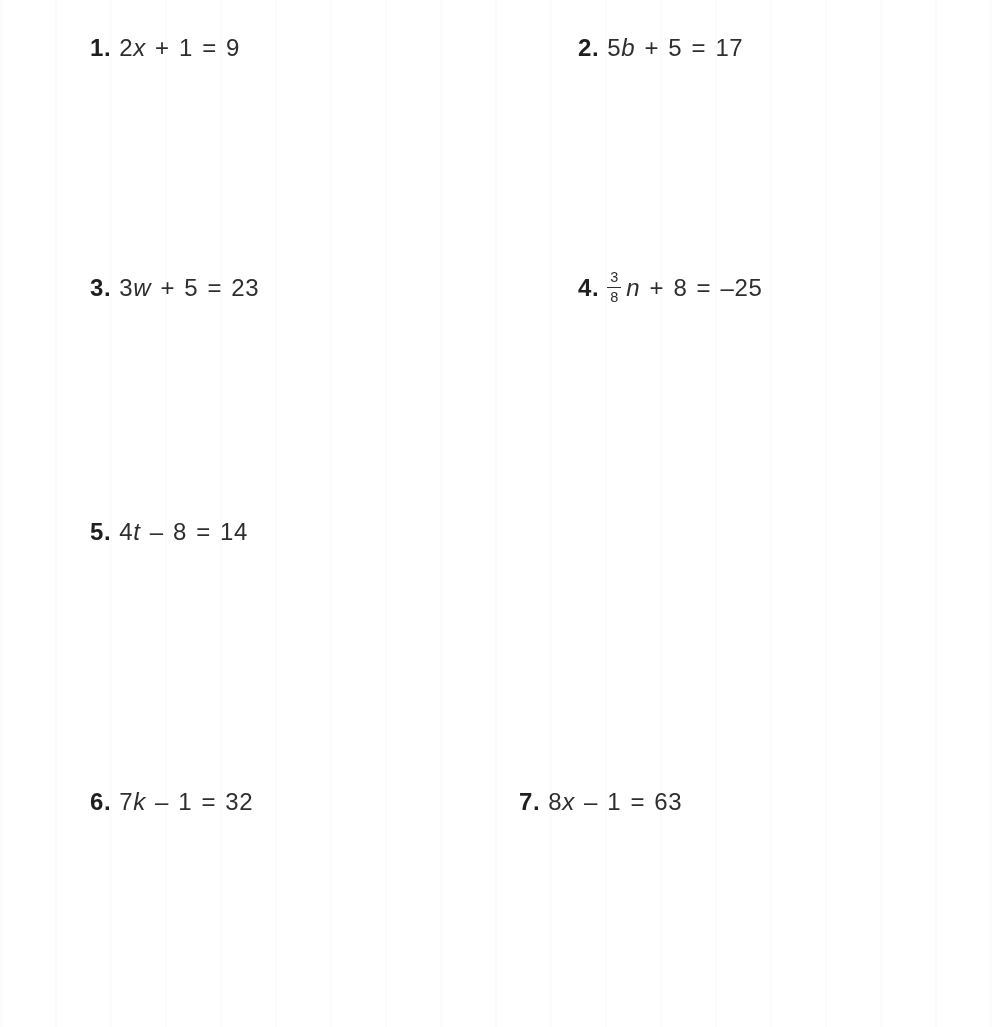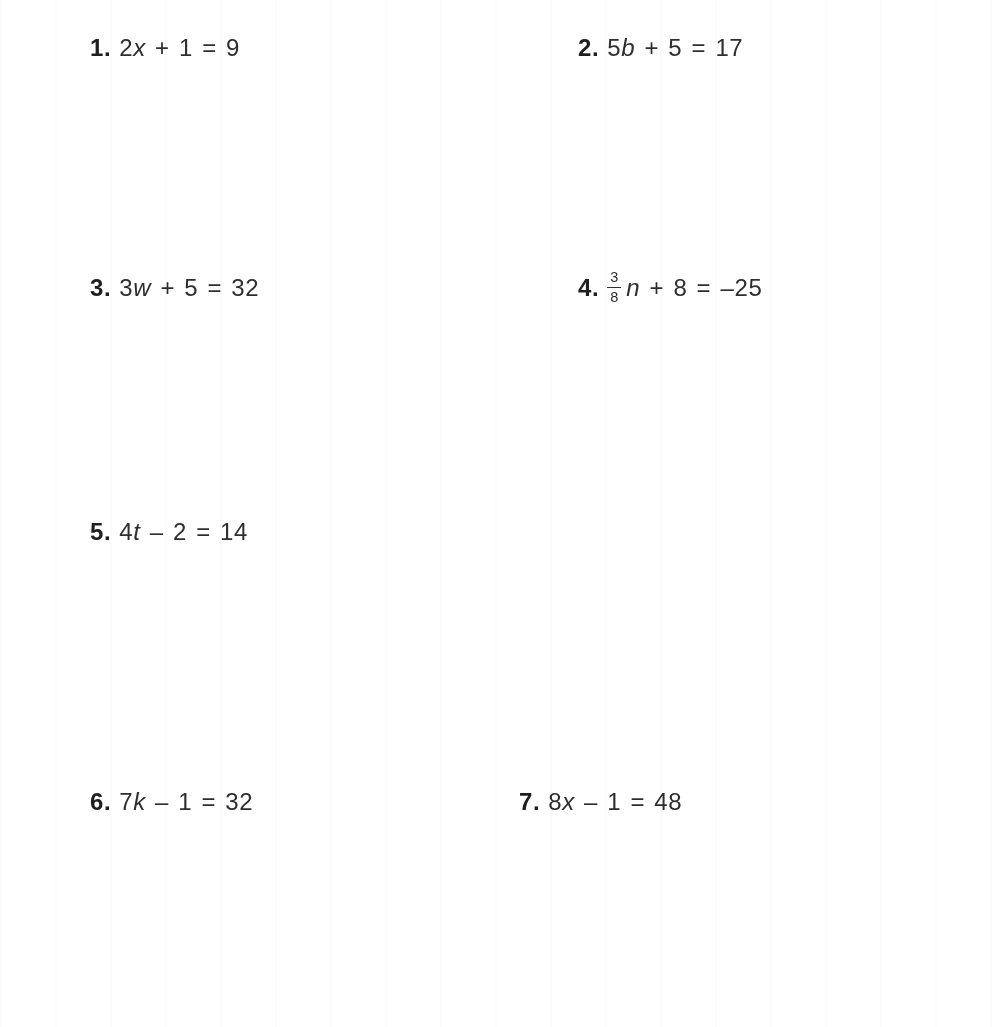--- a/index.html
+++ b/index.html
@@ -70,34 +70,34 @@
   <span class="equation"><span>2</span><span class="variable">x</span><span> + 1 = 9</span></span>
 </div>
 
 <div class="problem" style="left:578px; top:33px">
   <span class="prob-num">2.</span>
   <span class="equation"><span>5</span><span class="variable">b</span><span> + 5 = 17</span></span>
 </div>
 
 <div class="problem" style="left:90px; top:273px">
   <span class="prob-num">3.</span>
-  <span class="equation"><span>3</span><span class="variable">w</span><span> + 5 = 32</span></span>
+  <span class="equation"><span>3</span><span class="variable">w</span><span> + 5 = 23</span></span>
 </div>
 
 <div class="problem tall" style="left:578px; top:257px">
   <span class="prob-num">4.</span>
   <span class="equation"><span class="frac"><span class="frac-num">3</span><span class="frac-den">8</span></span><span class="variable">n</span><span> + 8 = –25</span></span>
 </div>
 
 <div class="problem" style="left:90px; top:517px">
   <span class="prob-num">5.</span>
-  <span class="equation"><span>4</span><span class="variable">t</span><span> – 2 = 14</span></span>
+  <span class="equation"><span>4</span><span class="variable">t</span><span> – 8 = 14</span></span>
 </div>
 
 <div class="problem" style="left:90px; top:787px">
   <span class="prob-num">6.</span>
   <span class="equation"><span>7</span><span class="variable">k</span><span> – 1 = 32</span></span>
 </div>
 
 <div class="problem" style="left:519px; top:787px">
   <span class="prob-num">7.</span>
-  <span class="equation"><span>8</span><span class="variable">x</span><span> – 1 = 48</span></span>
+  <span class="equation"><span>8</span><span class="variable">x</span><span> – 1 = 63</span></span>
 </div>
 
 </body></html>

